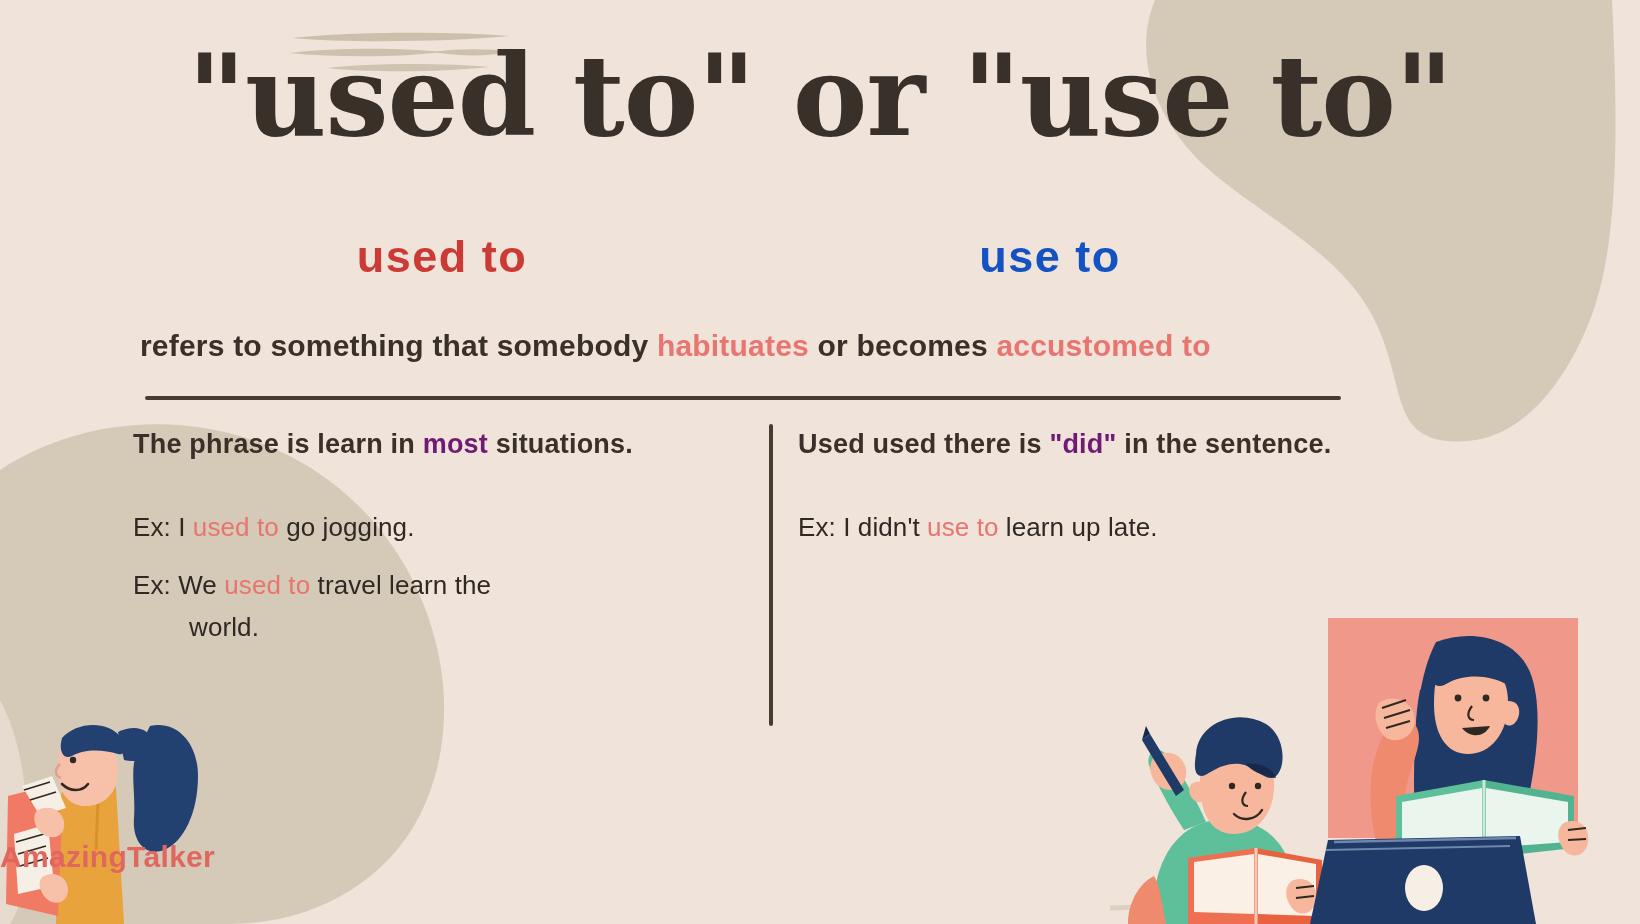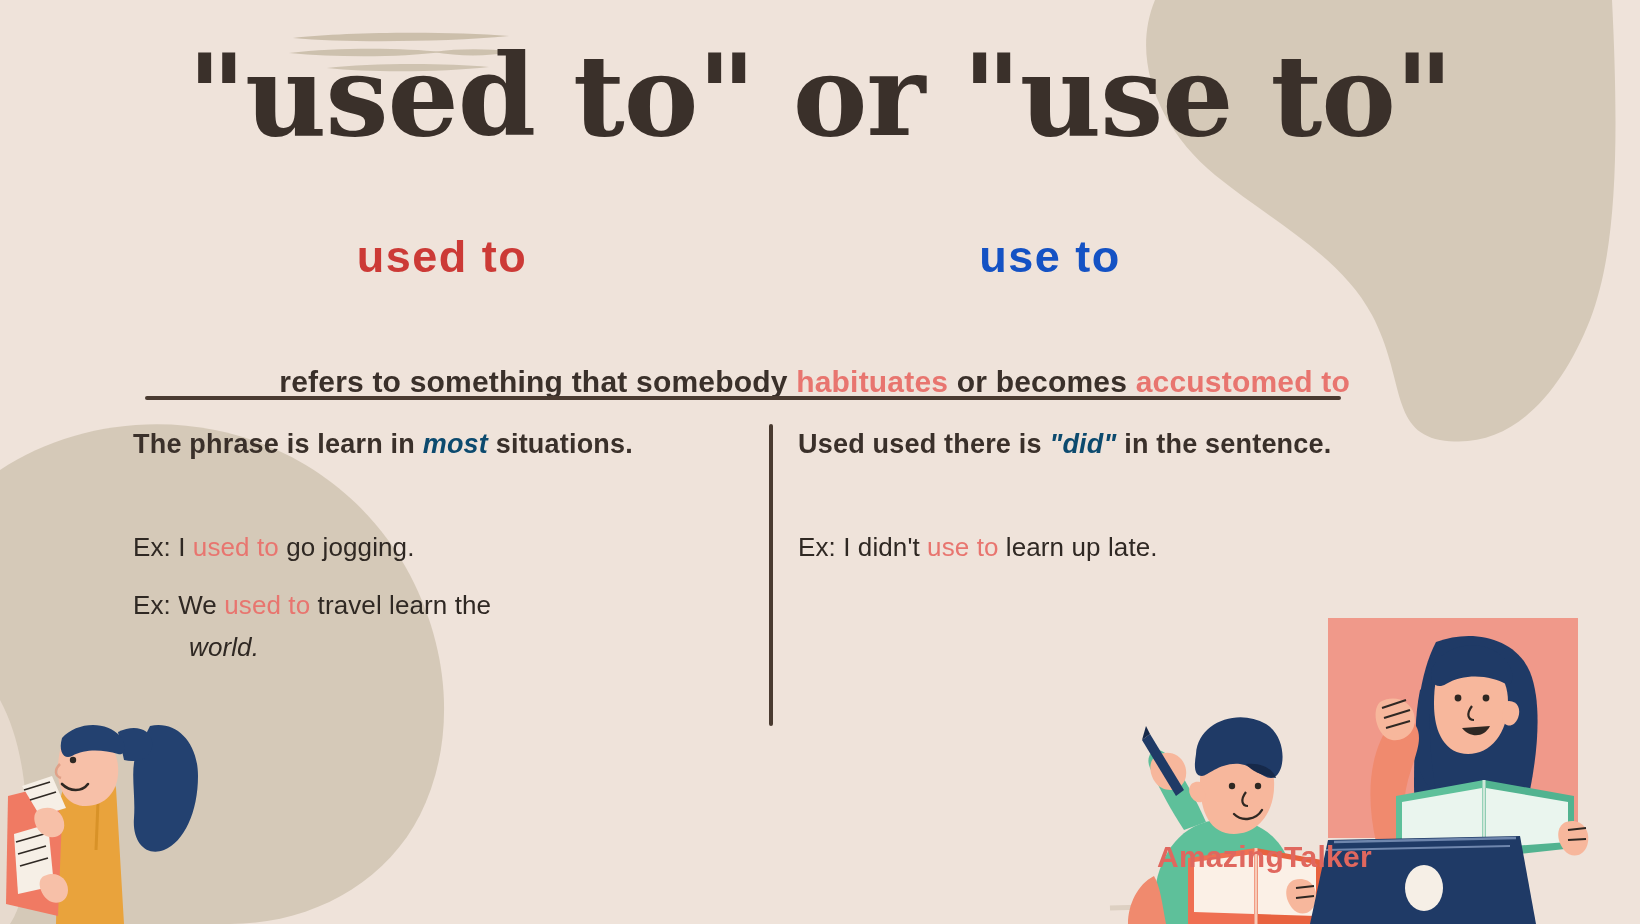--- a/index.html
+++ b/index.html
@@ -35,26 +35,25 @@
     position:absolute; top:231px;
     font-weight:700; font-size:45px;
     letter-spacing:1.5px;
   }
   .col-head.left  { left:147px; width:590px; text-align:center; color:#cc3a36; }
   .col-head.right { left:800px; width:500px; text-align:center; color:#1452c4; }
 
   
   .definition {
     position:absolute; left:140px; top:329px; width:1210px;
-    text-align:right;
+    text-align:left;
     font-weight:700; font-size:30px;
     color:#3a302a;
     letter-spacing:0.2px;
     white-space:nowrap;
-    margin-top:36px;
   }
   .definition .hl { color:#e8756f; }
 
   
   .hrule {
     position:absolute; left:145px; top:396px; width:1196px; height:4px;
     background:#4a3b31; border-radius:2px;
   }
   .vrule {
     position:absolute; left:769px; top:424px; width:4px; height:302px;
@@ -64,35 +63,35 @@
   
   .col { position:absolute; top:428px; }
   .col.left  { left:133px; width:620px; }
   .col.right { left:798px; width:680px; }
 
   .rule-head {
     font-weight:700; font-size:27px; color:#3a302a;
     letter-spacing:0.2px; white-space:nowrap;
     line-height:1.25;
   }
-  .rule-head .hl { color:#0c4a6e;font-style:italic; }
-
-  .examples { margin-top:72px; }
+  .rule-head .hl { color:#701a75; }
+
+  .examples { margin-top:52px; }
   .example {
     font-size:26px; color:#2f2823;
     line-height:1.0; margin-bottom:32px;
     letter-spacing:0.1px;
   }
   .example .hl { color:#e8756f; }
-  .example .cont { display:block; margin-left:56px; margin-top:16px;font-style:italic; }
+  .example .cont { display:block; margin-left:56px; margin-top:16px; }
 
   
   .brand {
     position:absolute; left:0; top:840px; width:1372px;
-    text-align:right;
+    text-align:left;
     font-weight:700; font-size:30px;
     color:#e0675e;
     letter-spacing:0.3px;
   }
 
   
   .illus-left  { position:absolute; left:0px;    top:690px; width:240px; height:234px; }
   .illus-right { position:absolute; left:1080px; top:590px; width:560px; height:334px; }
 </style>
 </head>

